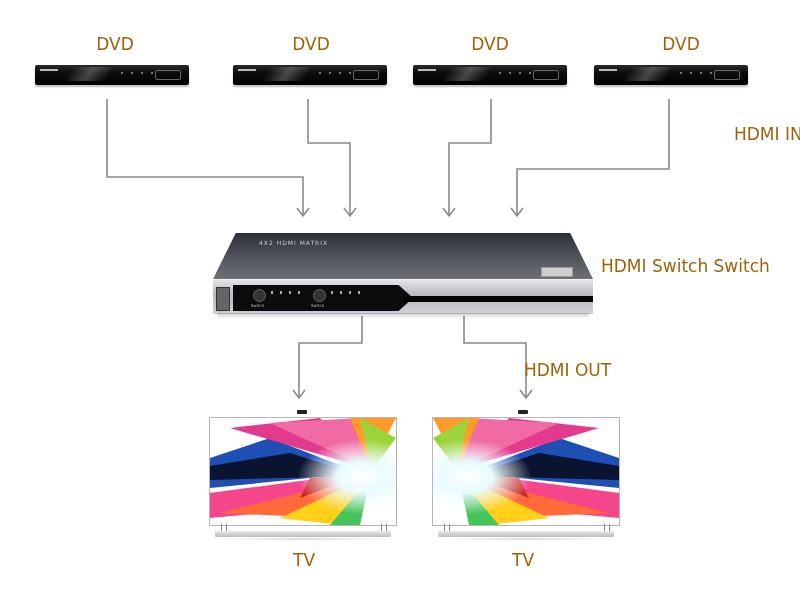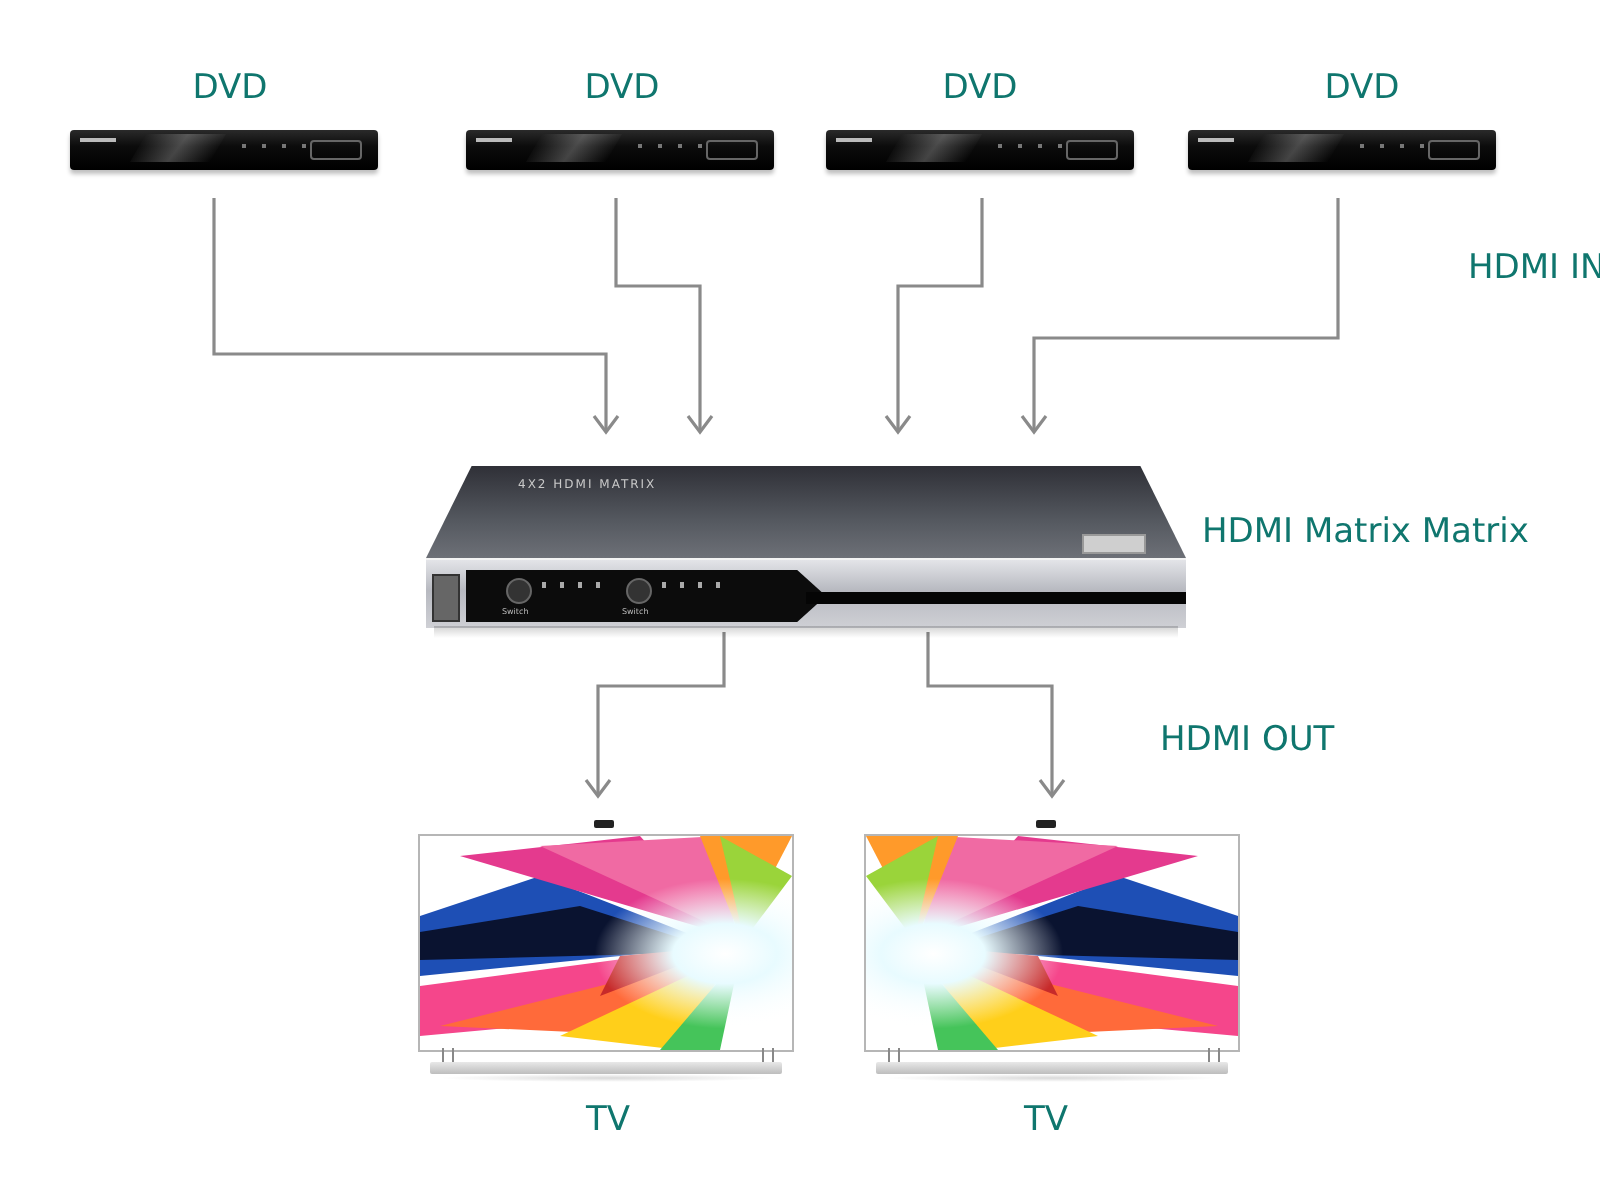--- a/index.html
+++ b/index.html
@@ -1,17 +1,17 @@
 <!DOCTYPE html>
 <html><head>
 <meta charset="utf-8">
 <style>
   html, body { margin:0; padding:0; background:#ffffff; }
   body { width:800px; height:600px; position:relative; overflow:hidden; font-family:"DejaVu Sans", sans-serif; color:#3a3a3a; }
-  .label { position:absolute; font-size:17px; color:#0f766e; white-space:nowrap; }
+  .label { position:absolute; font-size:17px; color:#a16207; white-space:nowrap; }
   .center { transform:translateX(-50%); }
   svg.wires { position:absolute; left:0; top:0; }
 
   
   .dvd { position:absolute; width:154px; height:20px; top:65px;
     background:linear-gradient(180deg,#2a2a2a 0%,#0c0c0c 40%,#000 100%);
     border-radius:2px; box-shadow:0 2px 2px rgba(0,0,0,0.25); }
   .dvd .sheen { position:absolute; left:34px; top:2px; width:40px; height:14px;
     background:linear-gradient(100deg,transparent 0%,rgba(255,255,255,0.25) 50%,transparent 100%);
     transform:skewX(-30deg); }
@@ -97,22 +97,22 @@
     <polyline points="511,208 517,216 523,208"></polyline>
 
     <polyline points="362,316 362,343 299,343 299,398"></polyline>
     <polyline points="464,316 464,343 526,343 526,398"></polyline>
     <polyline points="293,390 299,398 305,390"></polyline>
     <polyline points="520,390 526,398 532,390"></polyline>
   </g>
 </svg>
 
 <div class="label" style="left:690px; top:124px;margin-left:44px;">HDMI IN</div>
-<div class="label" style="left:601px; top:256px;">HDMI Matrix Matrix</div>
-<div class="label" style="left:580px; top:360px;text-align:right;">HDMI OUT</div>
+<div class="label" style="left:601px; top:256px;">HDMI Switch Switch</div>
+<div class="label" style="left:524px; top:360px;text-align:right;">HDMI OUT</div>
 
 <div class="switch">
   <div class="top"></div>
   <div class="title">4X2 HDMI MATRIX</div>
   <div class="badge"></div>
   <div class="front"></div>
   <div class="port"></div>
   <div class="panel"></div>
   <div class="stripe"></div>
   <div class="btn" style="left:40px;"></div>

